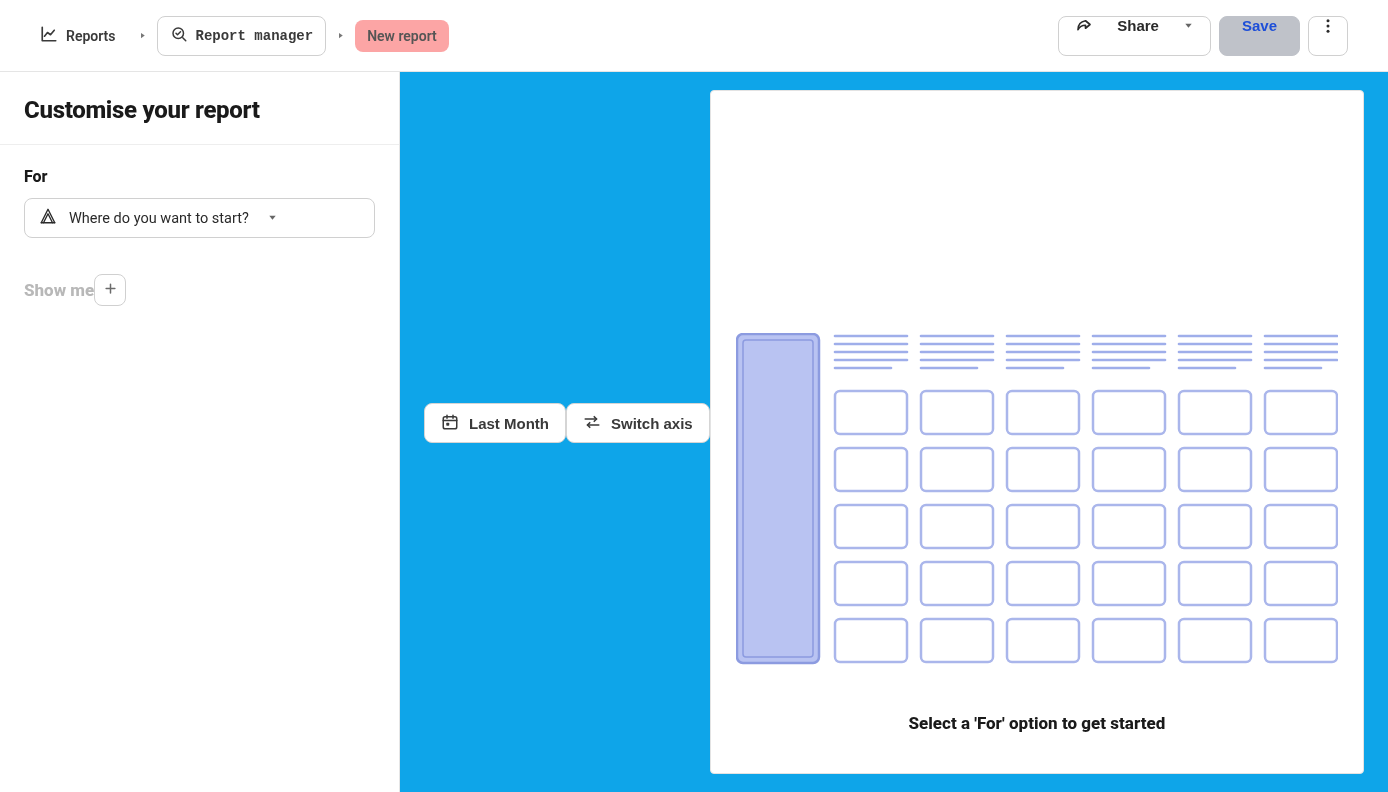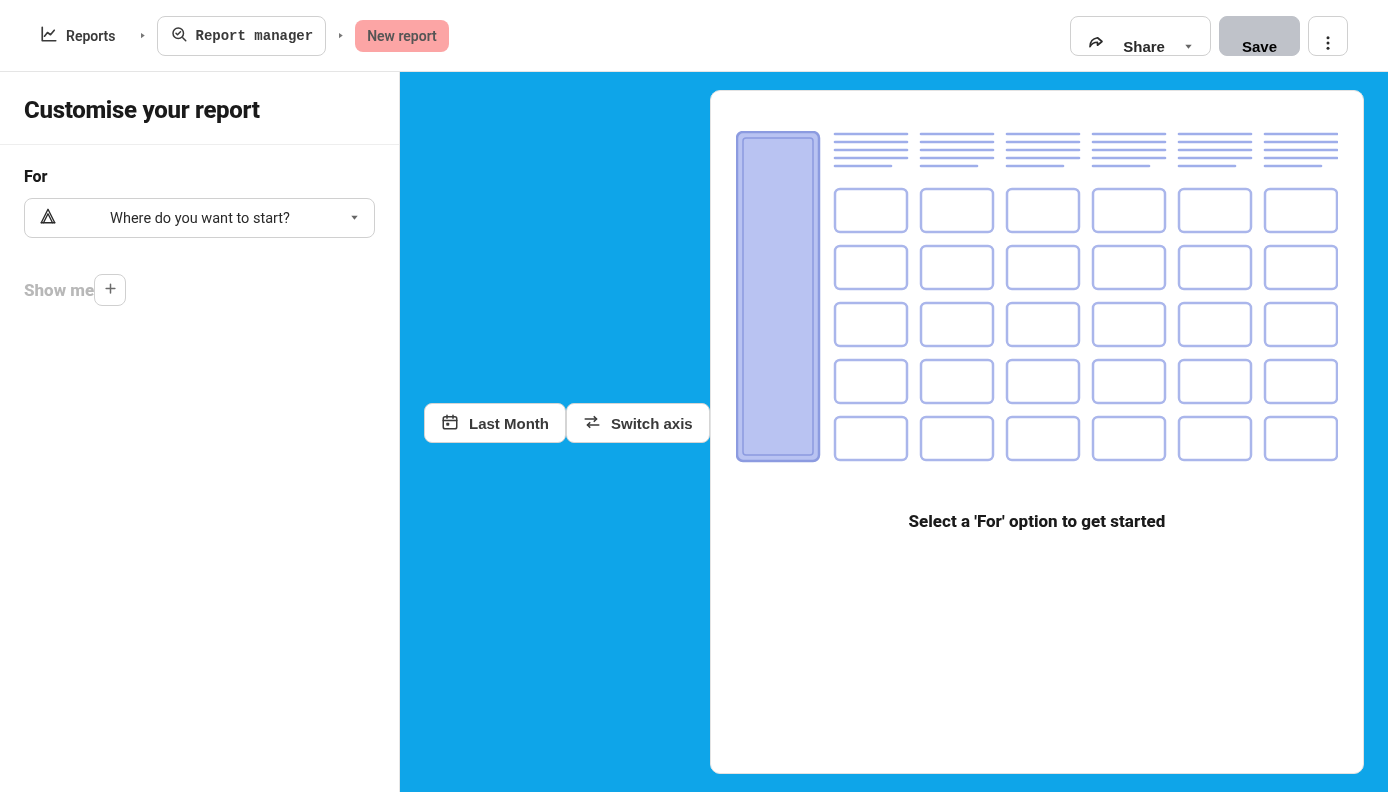--- a/index.html
+++ b/index.html
@@ -52,36 +52,36 @@
     align-items: center;
   }
 
   .actions {
     display: flex;
     align-items: center;
     gap: 8px;
   }
   .btn {
     display: flex;
-    align-items: flex-end;
-    gap: 18px;
+    align-items: flex-start;
+    gap: 24px;
     height: 40px;
     padding: 0 16px;
     border-radius: 8px;
     font-size: 15px;
     font-weight: 700;
     cursor: pointer;
     border: 1.5px solid #d0d0d0;
     background: #fff;
     color: #2a2a2a;
   }
   .btn.save {
     background: #bfc2c9;
     border-color: #bfc2c9;
-    color: #000000;
+    color: #1d4ed8;
     padding: 0 22px;
   }
   .btn.icon-only { padding: 0; width: 40px; justify-content: center; }
 
   
   .body {
     display: flex;
     height: calc(100% - 72px);
   }
   .sidebar {
@@ -113,21 +113,21 @@
     border: 1.5px solid #d0d0d0;
     border-radius: 8px;
     height: 40px;
     display: flex;
     align-items: center;
     padding: 0 14px;
     gap: 12px;
     font-size: 14.5px;
     color: #2a2a2a;
     cursor: pointer;
-    justify-content: space-between;
+    justify-content: flex-start;
   }
   .select-like .label { flex: 0 0 auto; }
   .select-like .caret { color: #666; margin-left: 6px; }
 
   .show-me-row {
     display: flex;
     align-items: center;
     justify-content: flex-start;
     margin-top: 36px;
   }
@@ -172,25 +172,25 @@
     font-size: 15px;
     font-weight: 700;
     color: #3a3a3a;
     cursor: pointer;
   }
 
   .canvas {
     flex: 1;
     background: #fff;
     border: 1.5px solid #e3e3e3;
-    border-radius: 10px;
+    border-radius: 4px;
     display: flex;
     flex-direction: column;
     align-items: center;
-    justify-content: flex-start;
+    justify-content: flex-end;
     gap: 48px;
     padding: 40px 20px;
   }
   .canvas svg { display: block; }
   .canvas-caption {
     font-size: 17px;
     font-weight: 800;
     color: #1a1a1a;
     text-align: center;
   }

